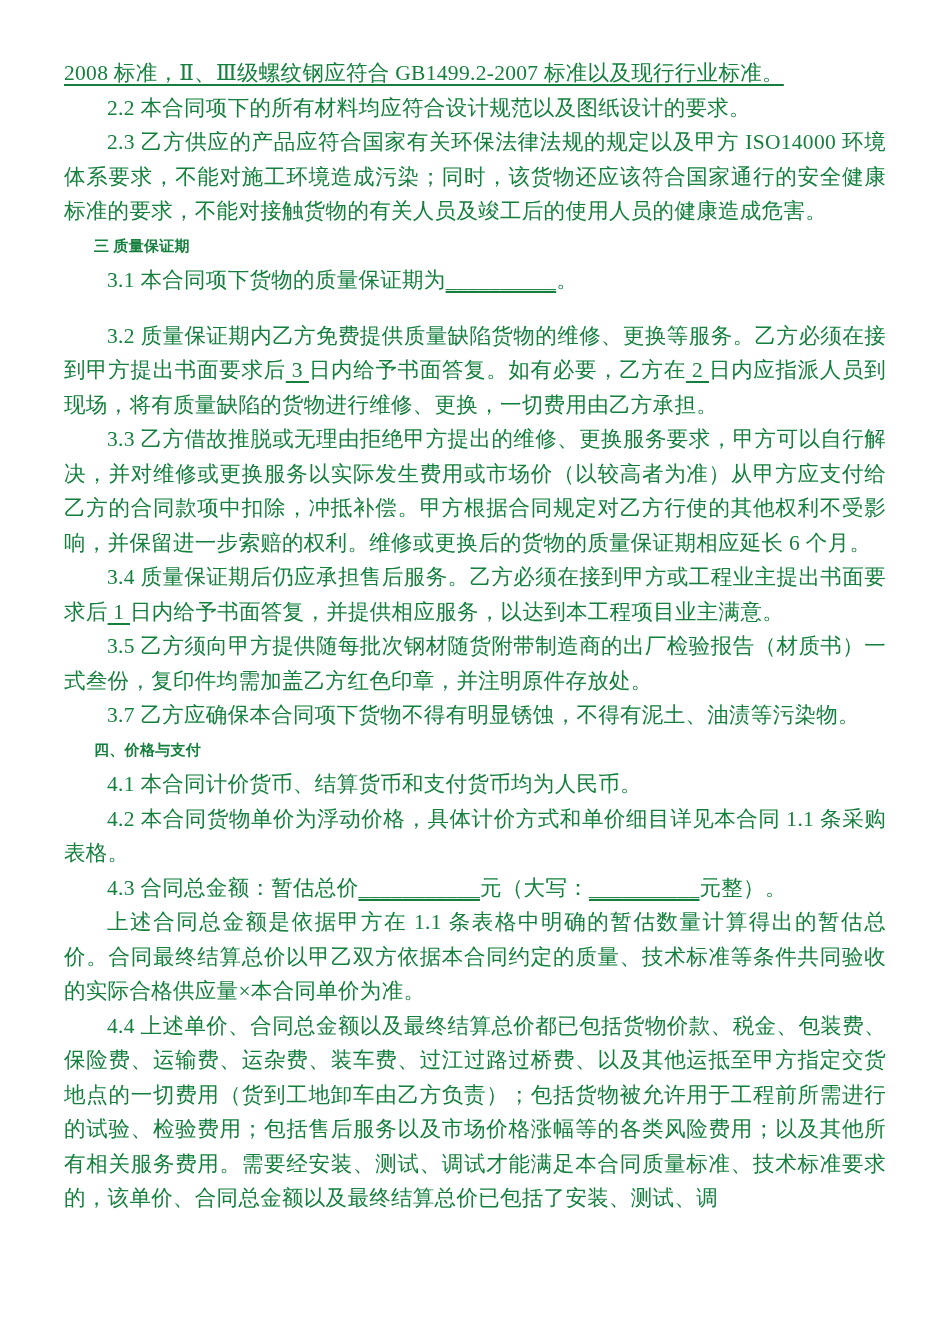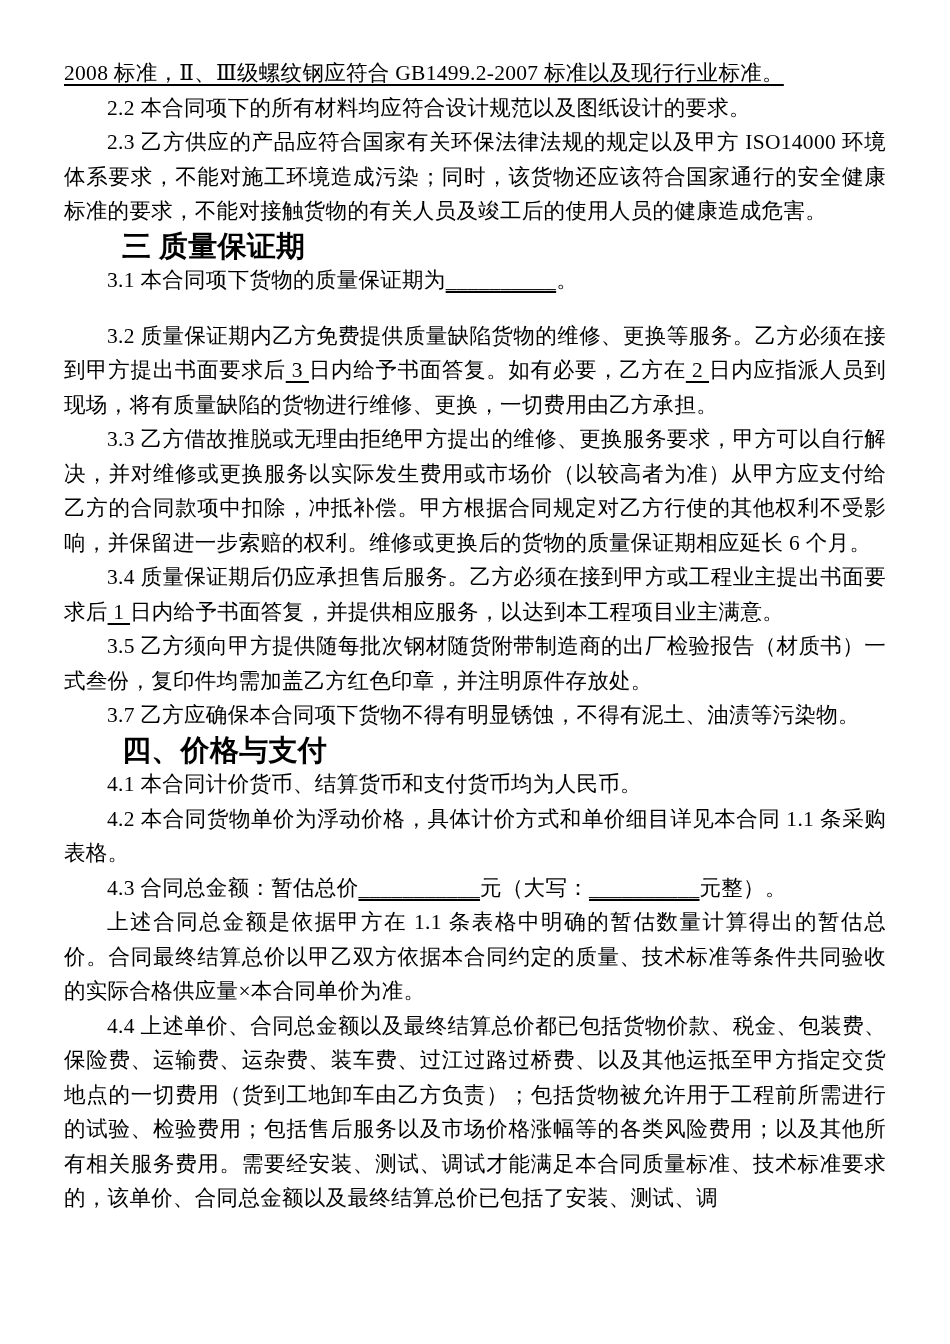--- a/index.html
+++ b/index.html
@@ -8,38 +8,38 @@
     background: #ffffff;
   }
   .page {
     position: relative;
     box-sizing: border-box;
     width: 950px;
     height: 1344px;
     margin: 0 auto;
     padding: 56px 64px 36px 64px;
     background: #ffffff;
-    color: #000000;
+    color: #15803d;
     font-family: "Liberation Serif", "DejaVu Serif", serif;
     font-size: 21.5px;
     line-height: 34.5px;
     overflow: hidden;
   }
   .doc-body .para {
     margin: 0;
     text-align: justify;
     letter-spacing: 0.3px;
     word-break: break-all;
   }
   .doc-body .para.indent {
     text-indent: 2em;
   }
   .doc-body .para.heading {
     font-weight: bold;
-    font-size: 29px;
+    font-size: 15px;
   }
   .doc-body .para.gap-before {
     margin-top: 21px;
   }
   .u {
     text-decoration: underline;
     text-underline-offset: 4px;
   }
 </style>
 </head>

